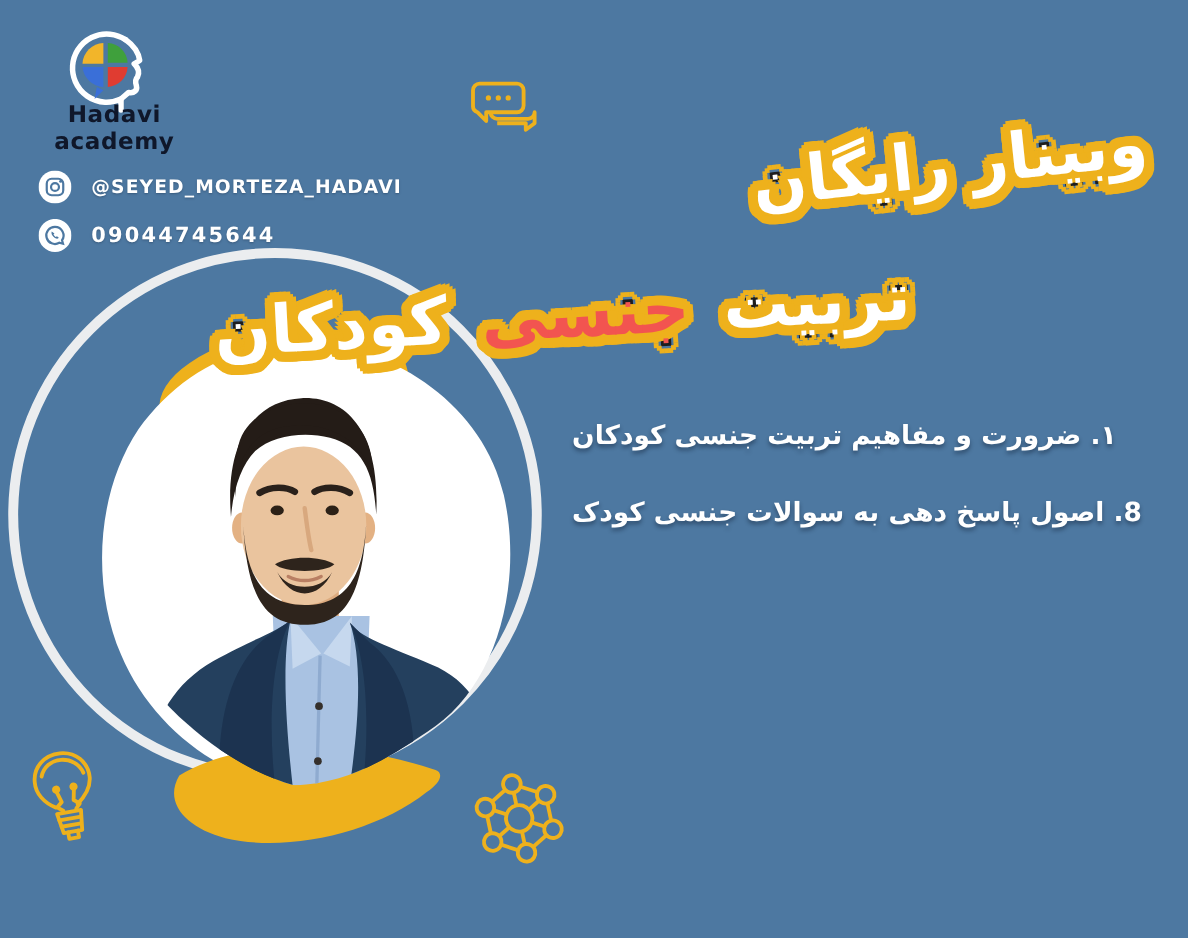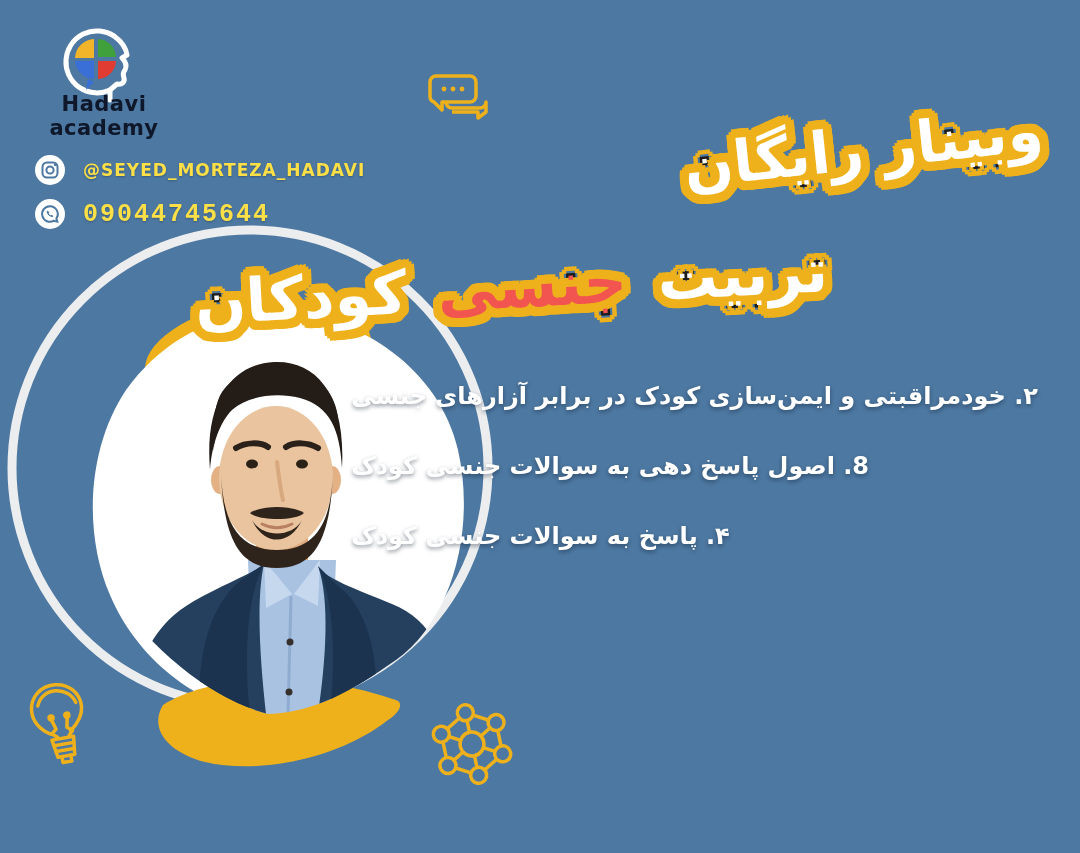--- a/index.html
+++ b/index.html
@@ -13,24 +13,24 @@
   
   .brand-name{
     left:16px;top:92px;width:176px;text-align:center;
     color:#0f172a;font-size:21px;font-weight:700;letter-spacing:.5px;
     font-family:"DejaVu Sans",sans-serif;
   }
   .contact-row{display:flex;align-items:center;gap:18px;color:#fff;}
   .row-insta{left:35px;top:155px;}
   .row-wa{left:35px;top:199px;}
   .contact-text{
-    color:#fde047;font-weight:700;font-size:17px;letter-spacing:1px;
+    color:#ffffff;font-weight:700;font-size:17px;letter-spacing:1px;
     text-shadow:0 1px 2px rgba(20,35,55,.35);
   }
-  .row-wa .contact-text{font-size:25px;letter-spacing:2px;font-family:Liberation Mono, monospace;}
+  .row-wa .contact-text{font-size:19px;letter-spacing:2px;}
 
   
   .sticker{
     color:#fff;font-weight:700;white-space:nowrap;line-height:1;
     -webkit-text-stroke:5px #1d1d1d;
     paint-order:stroke fill;
     text-shadow:
       9px 0 0 #eeb11c,-9px 0 0 #eeb11c,0 9px 0 #eeb11c,0 -9px 0 #eeb11c,
       6.5px 6.5px 0 #eeb11c,6.5px -6.5px 0 #eeb11c,-6.5px 6.5px 0 #eeb11c,-6.5px -6.5px 0 #eeb11c,
       9px 4px 0 #eeb11c,9px -4px 0 #eeb11c,-9px 4px 0 #eeb11c,-9px -4px 0 #eeb11c,
@@ -167,23 +167,22 @@
 
 <h1 class="abs sticker badge" dir="rtl">وبینار رایگان</h1>
 
 <h2 class="abs sticker main-title" dir="rtl">
   <span>تربیت</span>
   <span class="hl">جنسی</span>
   <span>کودکان</span>
 </h2>
 
 <ul class="abs agenda" dir="rtl">
-  <li>۲. خودمراقبتی و ایمن‌سازی کودک در برابر آزارهای جنسی</li>
+  <li>۱. ضرورت و مفاهیم تربیت جنسی کودکان</li>
   <li>8. اصول پاسخ دهی به سوالات جنسی کودک</li>
-  <li>۴. پاسخ به سوالات جنسی کودک</li>
 </ul>
 
 <svg class="abs" style="left:26px;top:680px;transform:rotate(-10deg);" width="74" height="96" viewBox="0 0 74 96">
   <g fill="none" stroke="#eeb11c" stroke-width="3.5" stroke-linecap="round" stroke-linejoin="round">
     <path d="M 24 52 C 14 46 8 36 9 26 C 10 12 22 3 36 4 C 50 5 60 16 59 30 C 58 40 51 47 44 52"></path>
     <path d="M 16 22 C 19 14 27 9 36 10 C 45 11 52 17 54 25"></path>
     <path d="M 27 38 L 30 48 L 25 52 L 30 56"></path>
     <path d="M 43 38 L 41 48 L 46 52 L 42 56"></path>
     <circle cx="27" cy="36" r="2" fill="#eeb11c"></circle>
     <circle cx="43" cy="36" r="2" fill="#eeb11c"></circle>

